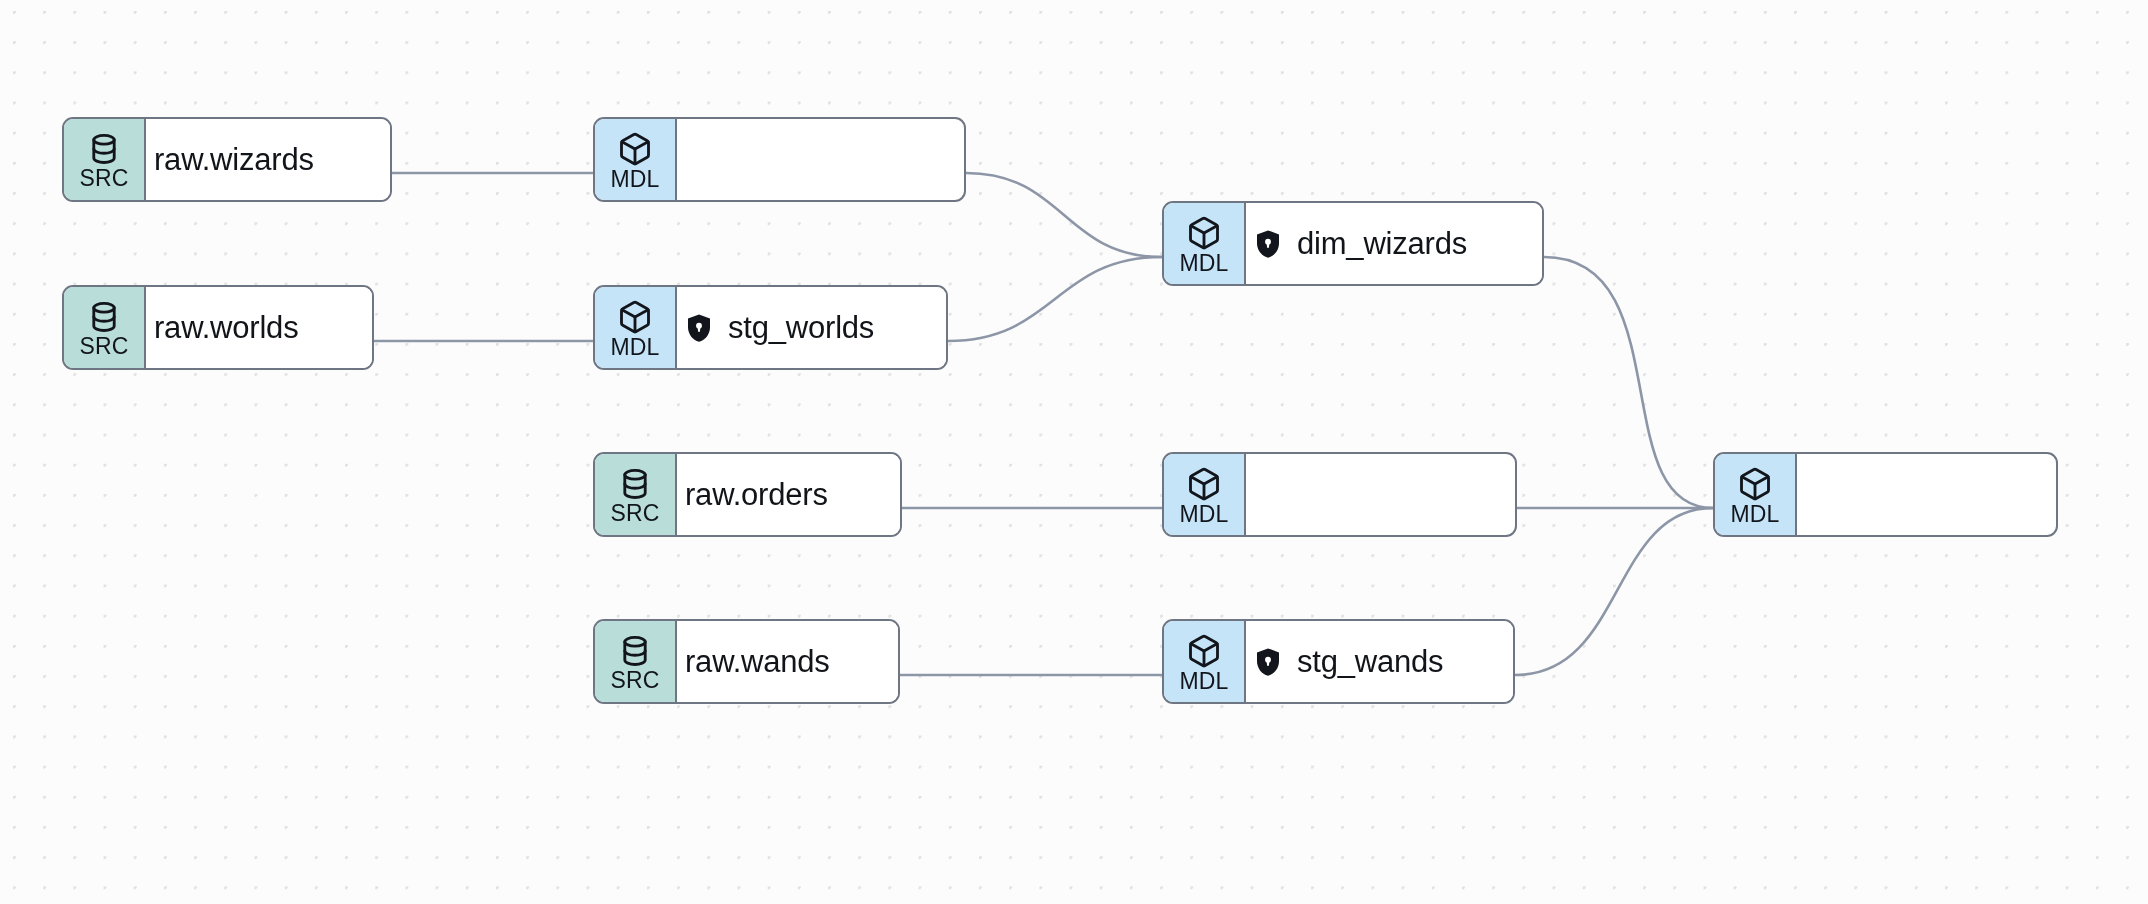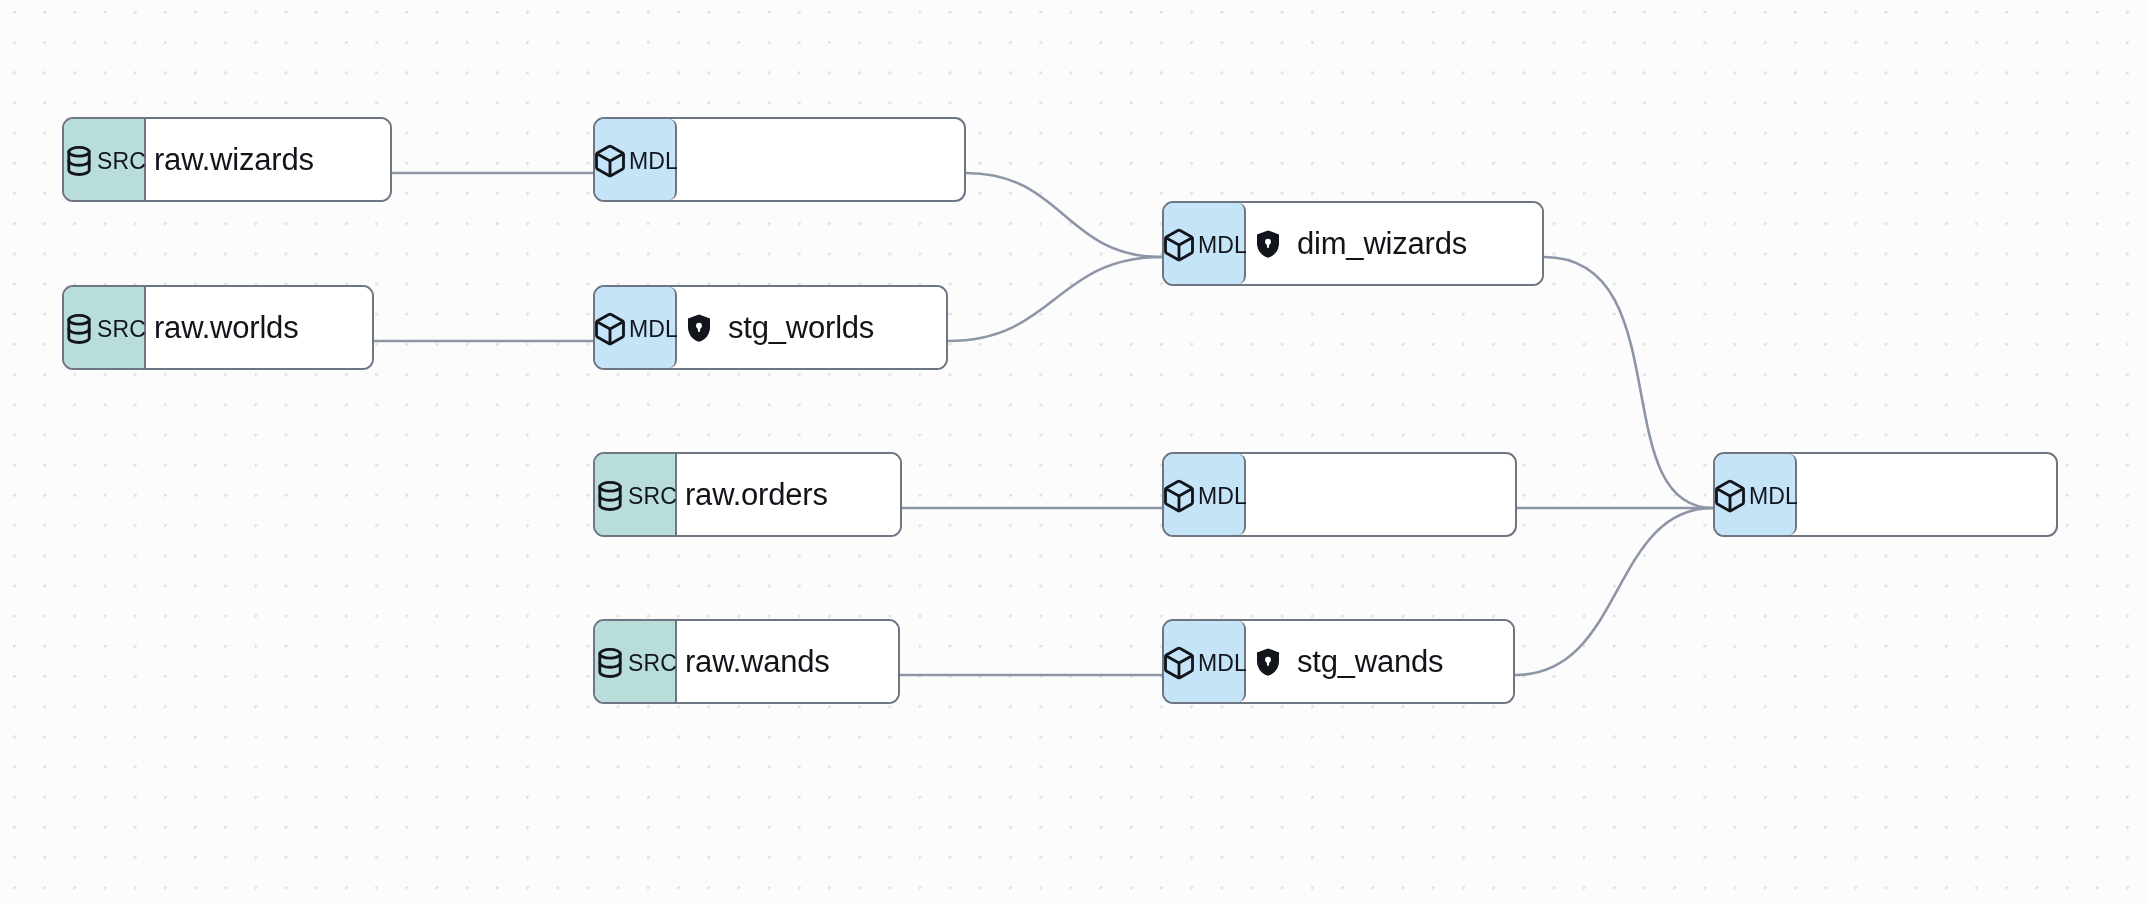--- a/index.html
+++ b/index.html
@@ -47,29 +47,30 @@
     border: 2.3px solid #6f7683;
     border-radius: 11px;
     background: #ffffff;
     overflow: hidden;
   }
 
   .node-badge {
     width: 82px;
     flex: 0 0 82px;
     display: flex;
+    flex-direction: column;
     align-items: center;
     justify-content: center;
     gap: 1px;
     border-right: 2.3px solid #6f7683;
     padding-top: 3px;
   }
 
   .node-badge.src  { background: #b9ddd9; }
-  .node-badge.mdl  { background: #c6e4f8; border-radius: 8px; }
+  .node-badge.mdl  { background: #c6e4f8; }
 
   .badge-icon {
     display: block;
     line-height: 0;
   }
 
   .badge-label {
     font-size: 23px;
     font-weight: 400;
     color: #12161c;

